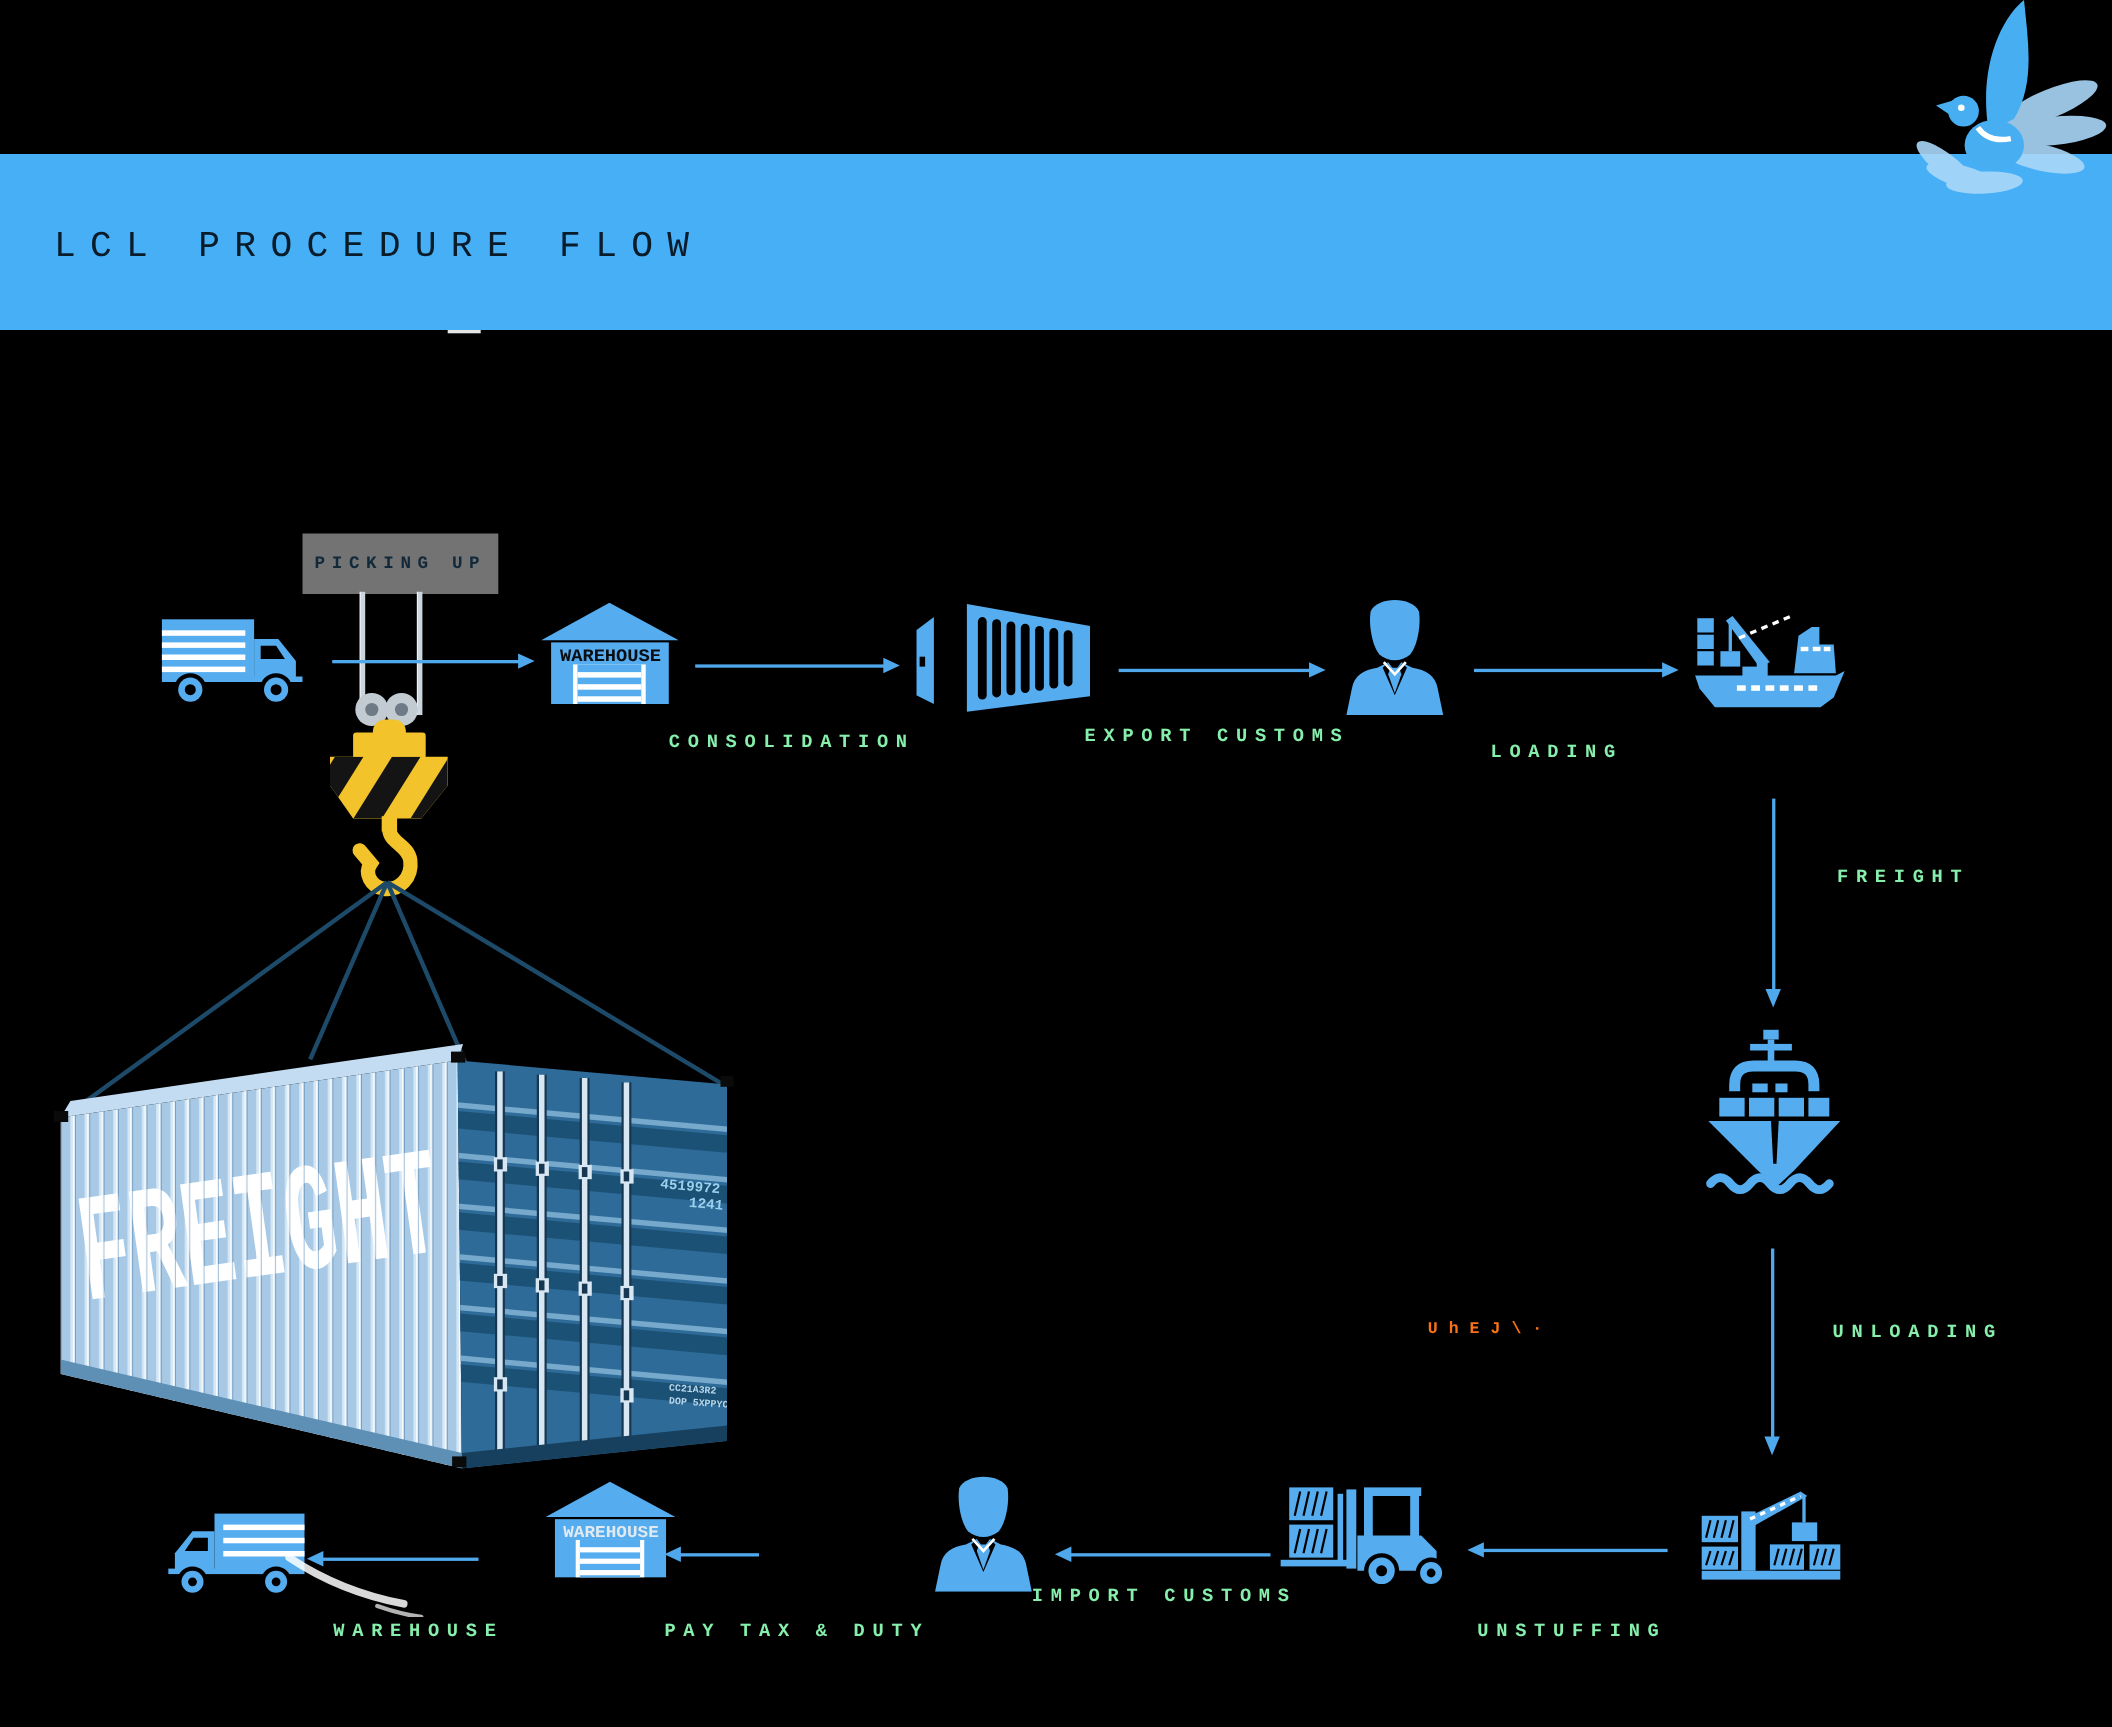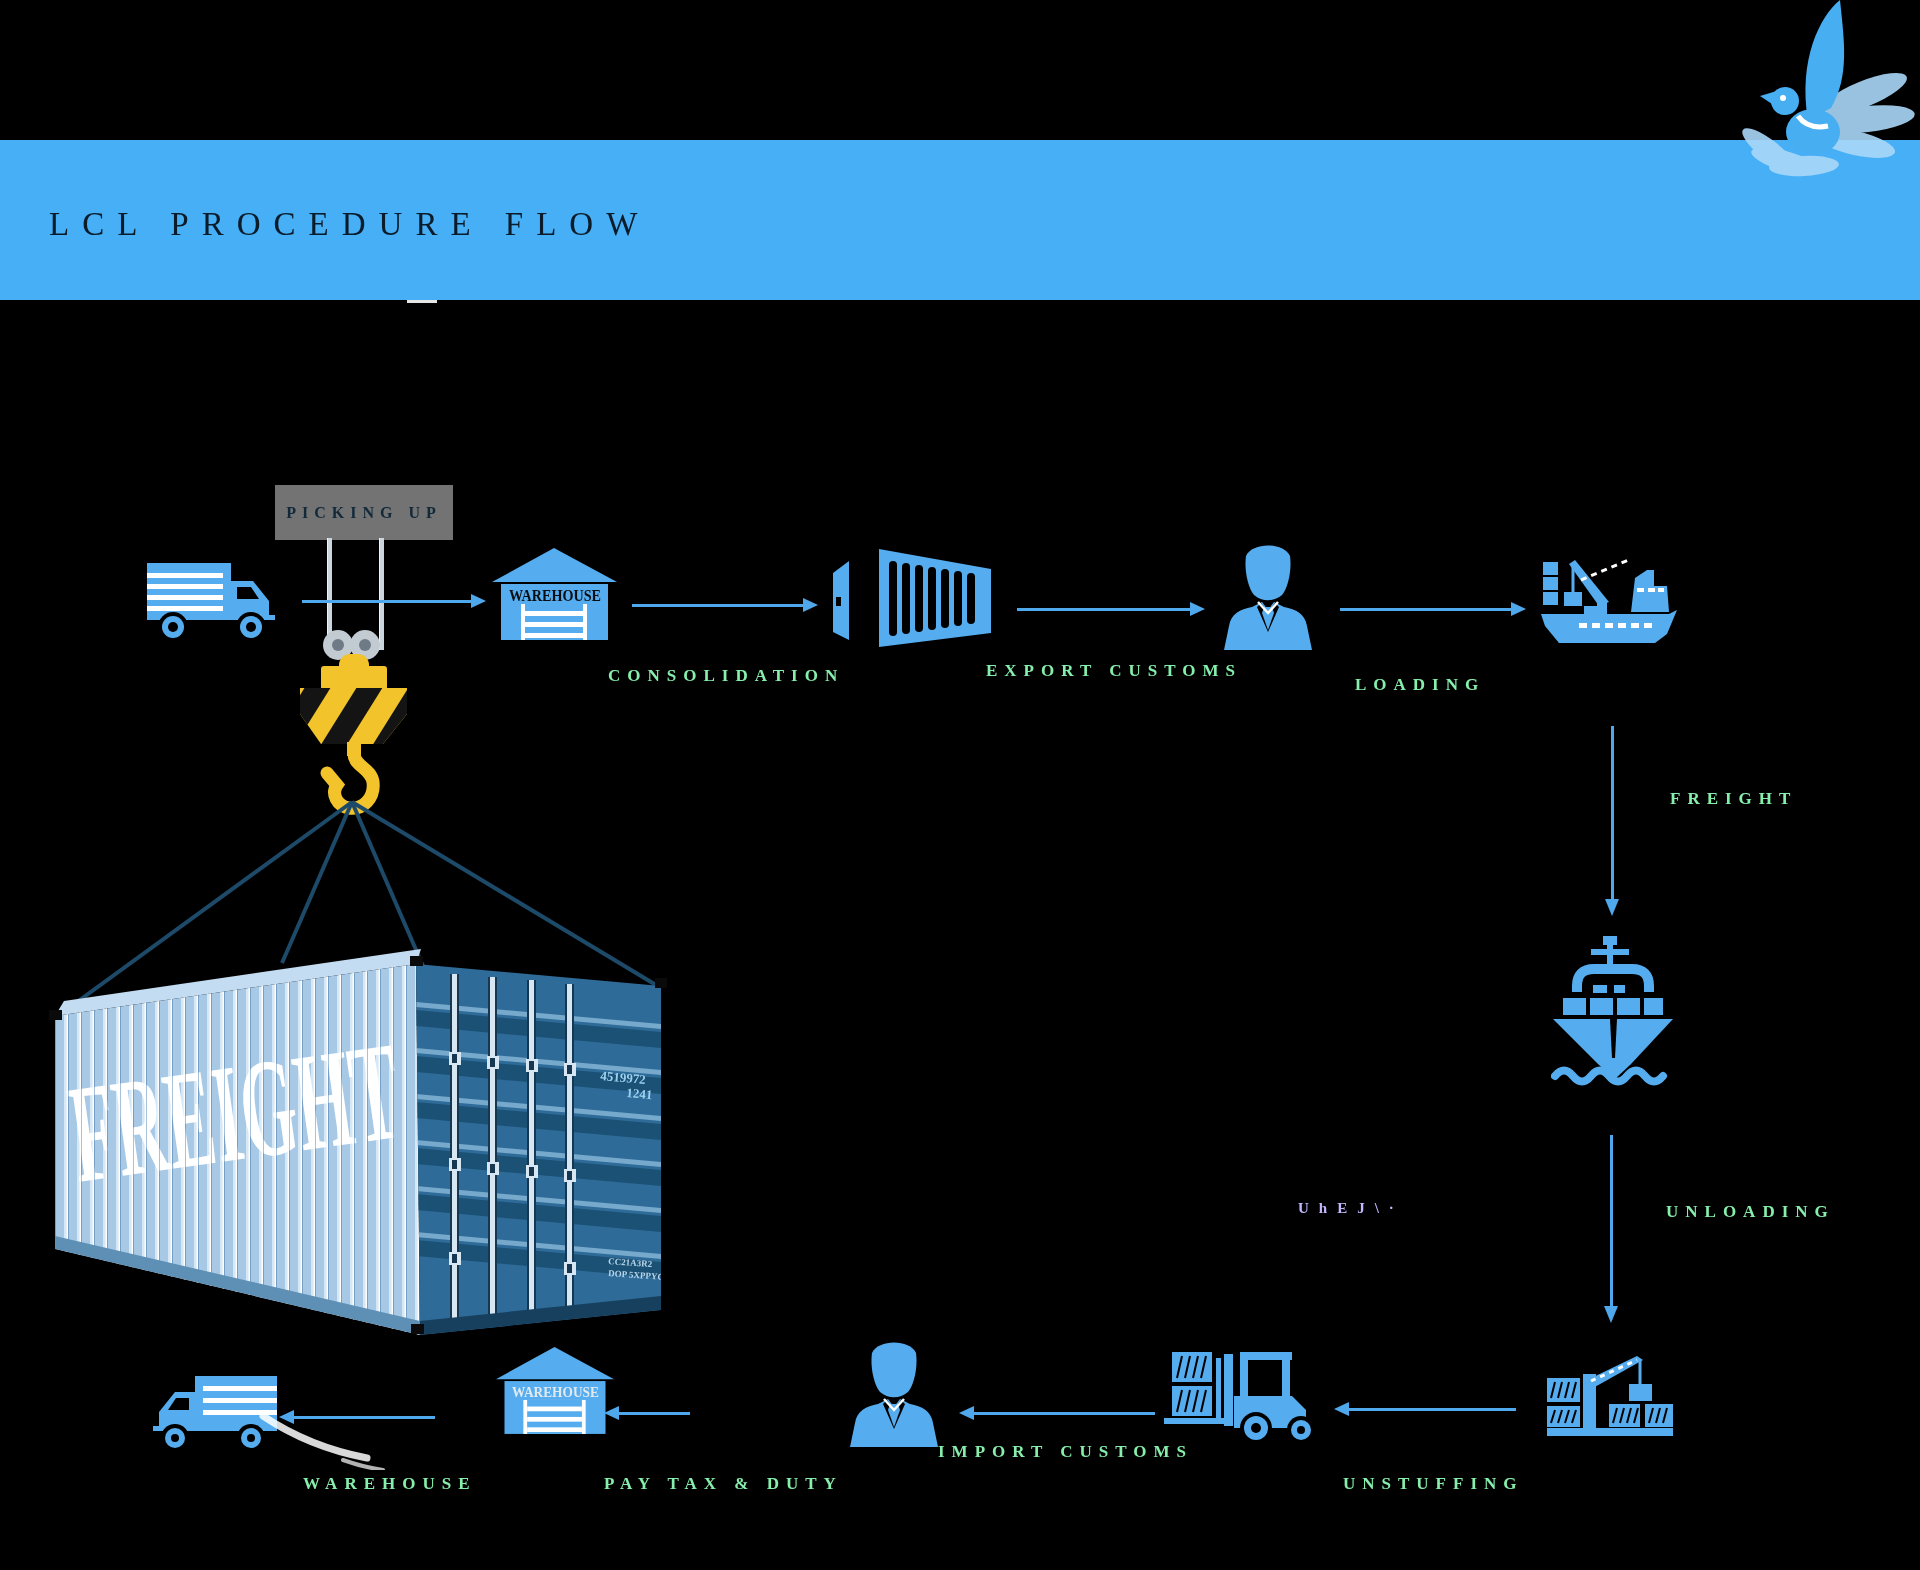--- a/index.html
+++ b/index.html
@@ -1,17 +1,17 @@
 <!DOCTYPE html>
 <html><head>
 <meta charset="utf-8">
 <style>
   html,body{margin:0;padding:0;background:#000;}
   .canvas{position:relative;width:1920px;height:1570px;background:#000;overflow:hidden;
-          font-family:Liberation Serif, serif;}
+          font-family:Liberation Mono, monospace;}
   .abs{position:absolute;}
   
   .banner{position:absolute;left:0;top:140px;width:1920px;height:160px;background:#46AFF6;}
   .title{position:absolute;left:49px;top:206px;font-size:33px;font-weight:400;
          letter-spacing:13px;color:#0A1B2A;white-space:nowrap;}
   .banner-sliver{position:absolute;left:407px;top:300px;width:30px;height:3px;background:#fff;opacity:.9;}
   
   .lbl{position:absolute;color:#86efac;font-size:17px;font-weight:600;letter-spacing:7px;white-space:nowrap;}
   
   .tag{position:absolute;left:275px;top:485px;width:178px;height:55px;background:#737373;
@@ -21,21 +21,21 @@
   
   .ar{position:absolute;background:#4FA8EC;}
   .ar.h{height:3px;}
   .ar.v{width:3px;}
   .ar.right::after{content:'';position:absolute;right:-14px;top:-6px;width:0;height:0;
     border-left:15px solid #4FA8EC;border-top:7px solid transparent;border-bottom:7px solid transparent;}
   .ar.left::before{content:'';position:absolute;left:-14px;top:-6px;width:0;height:0;
     border-right:15px solid #4FA8EC;border-top:7px solid transparent;border-bottom:7px solid transparent;}
   .ar.down::after{content:'';position:absolute;bottom:-16px;left:-6px;width:0;height:0;
     border-top:17px solid #4FA8EC;border-left:7px solid transparent;border-right:7px solid transparent;}
-  .wm{position:absolute;left:1298px;top:1200px;color:#c4b5fd;font-size:15px;font-weight:700;
+  .wm{position:absolute;left:1298px;top:1200px;color:#f97316;font-size:15px;font-weight:700;
       letter-spacing:10px;white-space:nowrap;}
   svg{display:block;}
 </style>
 </head>
 <body>
 
 <div class="canvas">
 
   <div class="banner"></div>
   <div class="title">LCL PROCEDURE FLOW</div>

